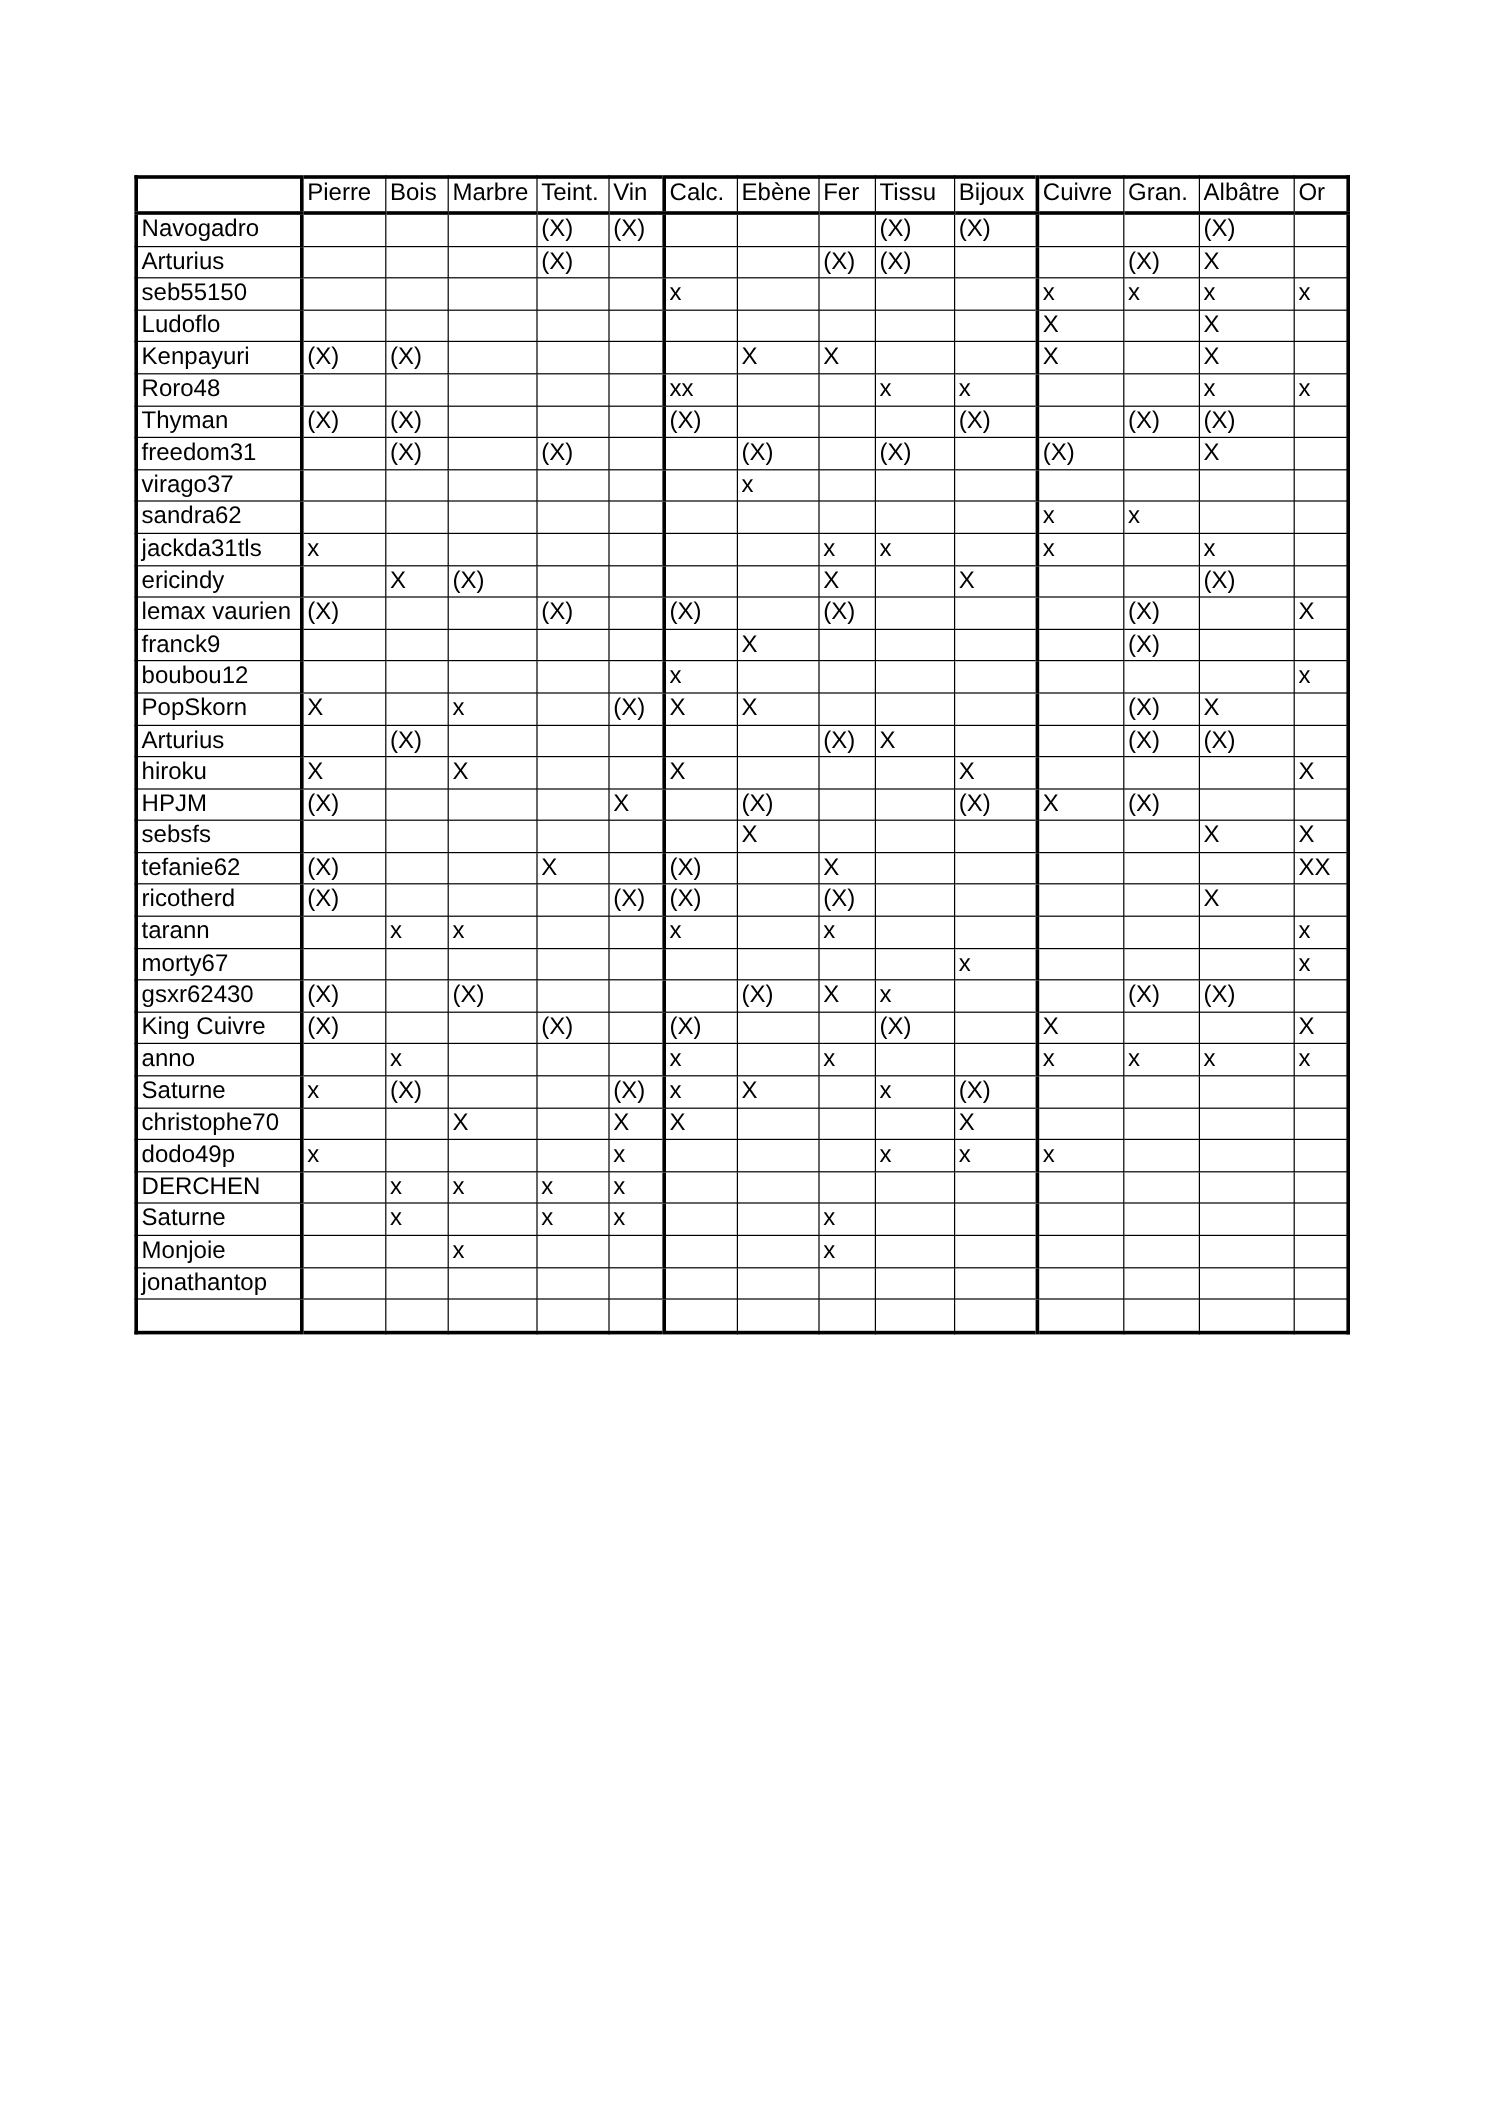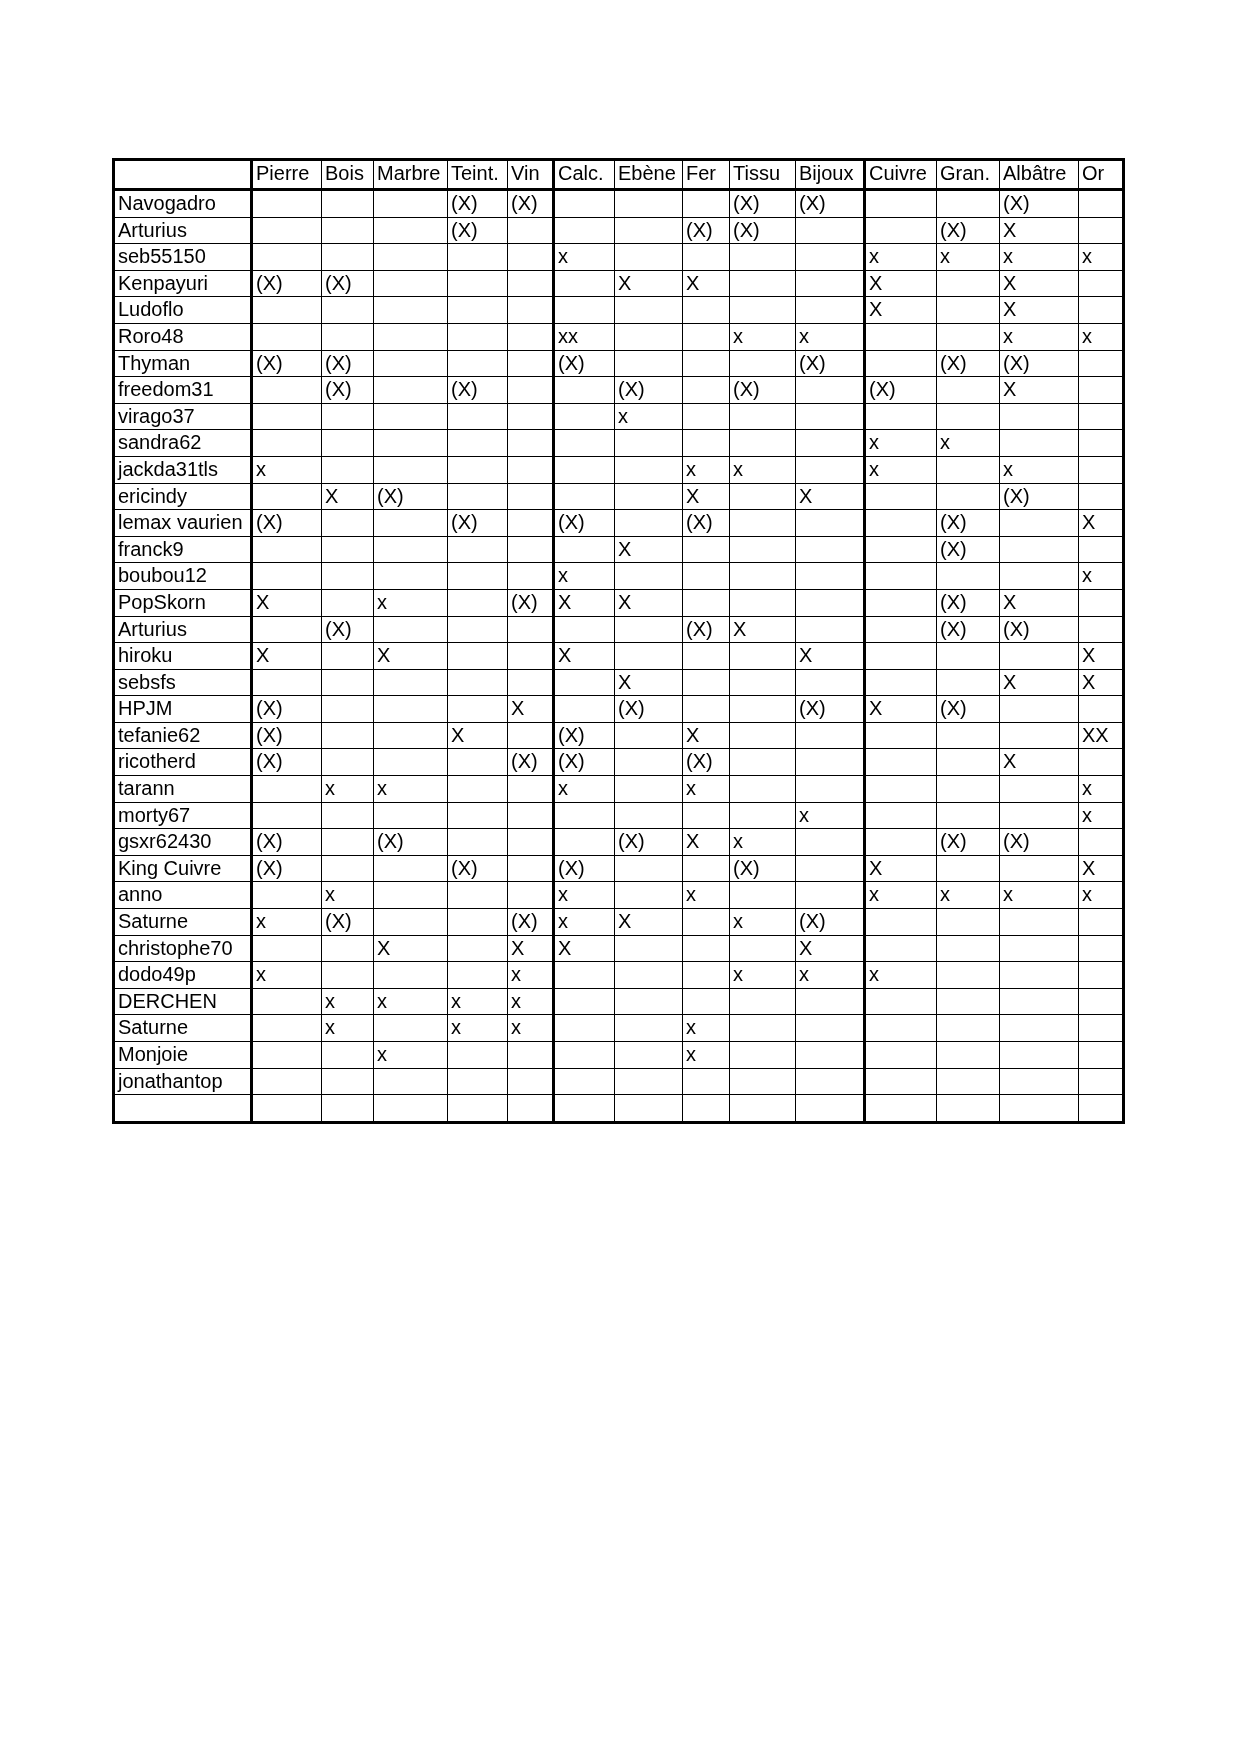--- a/index.html
+++ b/index.html
@@ -1,18 +1,18 @@
 <!DOCTYPE html>
 <html><head>
 <meta charset="utf-8">
 <style>
   html, body { margin: 0; padding: 0; background: #ffffff; }
   body { width: 1241px; height: 1754px; position: relative; overflow: hidden;
          font-family: "Liberation Sans", sans-serif; color: #000; }
-  #sheet { position: absolute; left: 112px; top: 158px; border-collapse: collapse;
+  #sheet { position: absolute; left: 112px; top: 146px; border-collapse: collapse;
            border: 3px solid #000; table-layout: fixed; }
   #sheet td, #sheet th { border: 1px solid #000; padding: 0 0 0 3px; height: 25.6px;
            font-size: 20px; font-weight: normal; text-align: left; line-height: 25px;
            white-space: nowrap; overflow: hidden; vertical-align: top; }
   #sheet thead th { height: 27px; border-bottom: 3px solid #000; }
   #sheet .thick-l { border-left: 3px solid #000; }
 </style>
 </head>
 <body>
 
@@ -99,54 +99,54 @@
         <td></td>
         <td></td>
         <td></td>
         <td></td>
         <td class="thick-l">x</td>
         <td>x</td>
         <td>x</td>
         <td>x</td>
       </tr>
       <tr>
+        <td>Ludoflo</td>
+        <td class="thick-l"></td>
+        <td></td>
+        <td></td>
+        <td></td>
+        <td></td>
+        <td class="thick-l"></td>
+        <td></td>
+        <td></td>
+        <td></td>
+        <td></td>
+        <td class="thick-l">X</td>
+        <td></td>
+        <td>X</td>
+        <td></td>
+      </tr>
+      <tr>
         <td>Kenpayuri</td>
         <td class="thick-l">(X)</td>
         <td>(X)</td>
         <td></td>
         <td></td>
         <td></td>
         <td class="thick-l"></td>
         <td>X</td>
         <td>X</td>
         <td></td>
         <td></td>
         <td class="thick-l">X</td>
         <td></td>
         <td>X</td>
         <td></td>
       </tr>
       <tr>
-        <td>Ludoflo</td>
-        <td class="thick-l"></td>
-        <td></td>
-        <td></td>
-        <td></td>
-        <td></td>
-        <td class="thick-l"></td>
-        <td></td>
-        <td></td>
-        <td></td>
-        <td></td>
-        <td class="thick-l">X</td>
-        <td></td>
-        <td>X</td>
-        <td></td>
-      </tr>
-      <tr>
         <td>Roro48</td>
         <td class="thick-l"></td>
         <td></td>
         <td></td>
         <td></td>
         <td></td>
         <td class="thick-l">xx</td>
         <td></td>
         <td></td>
         <td>x</td>
@@ -354,52 +354,52 @@
         <td></td>
         <td></td>
         <td></td>
         <td>X</td>
         <td class="thick-l"></td>
         <td></td>
         <td></td>
         <td>X</td>
       </tr>
       <tr>
+        <td>HPJM</td>
+        <td class="thick-l">(X)</td>
+        <td></td>
+        <td></td>
+        <td></td>
+        <td>X</td>
+        <td class="thick-l"></td>
+        <td>(X)</td>
+        <td></td>
+        <td></td>
+        <td>(X)</td>
+        <td class="thick-l">X</td>
+        <td>(X)</td>
+        <td></td>
+        <td></td>
+      </tr>
+      <tr>
         <td>sebsfs</td>
         <td class="thick-l"></td>
         <td></td>
         <td></td>
         <td></td>
         <td></td>
         <td class="thick-l"></td>
         <td>X</td>
         <td></td>
         <td></td>
         <td></td>
         <td class="thick-l"></td>
         <td></td>
         <td>X</td>
         <td>X</td>
-      </tr>
-      <tr>
-        <td>HPJM</td>
-        <td class="thick-l">(X)</td>
-        <td></td>
-        <td></td>
-        <td></td>
-        <td>X</td>
-        <td class="thick-l"></td>
-        <td>(X)</td>
-        <td></td>
-        <td></td>
-        <td>(X)</td>
-        <td class="thick-l">X</td>
-        <td>(X)</td>
-        <td></td>
-        <td></td>
       </tr>
       <tr>
         <td>tefanie62</td>
         <td class="thick-l">(X)</td>
         <td></td>
         <td></td>
         <td>X</td>
         <td></td>
         <td class="thick-l">(X)</td>
         <td></td>

